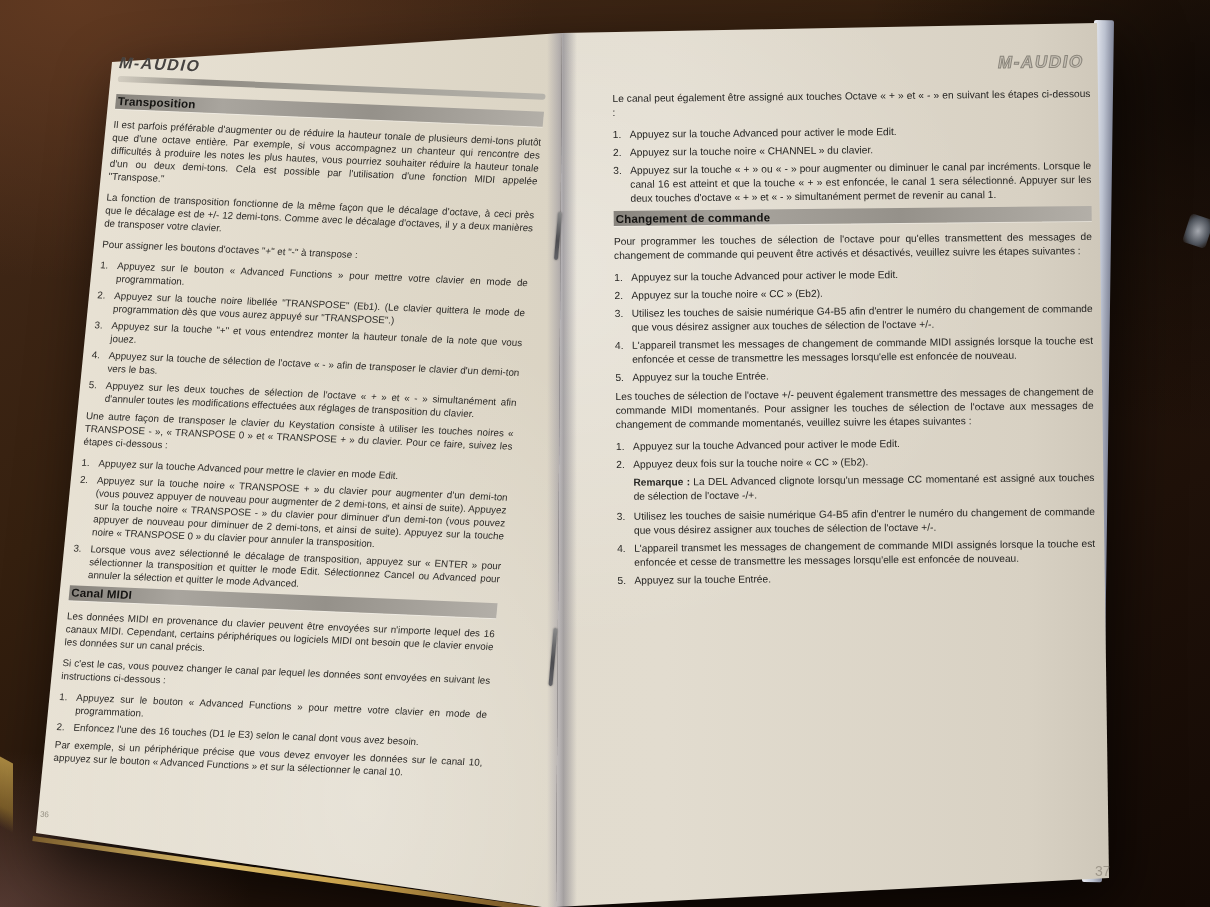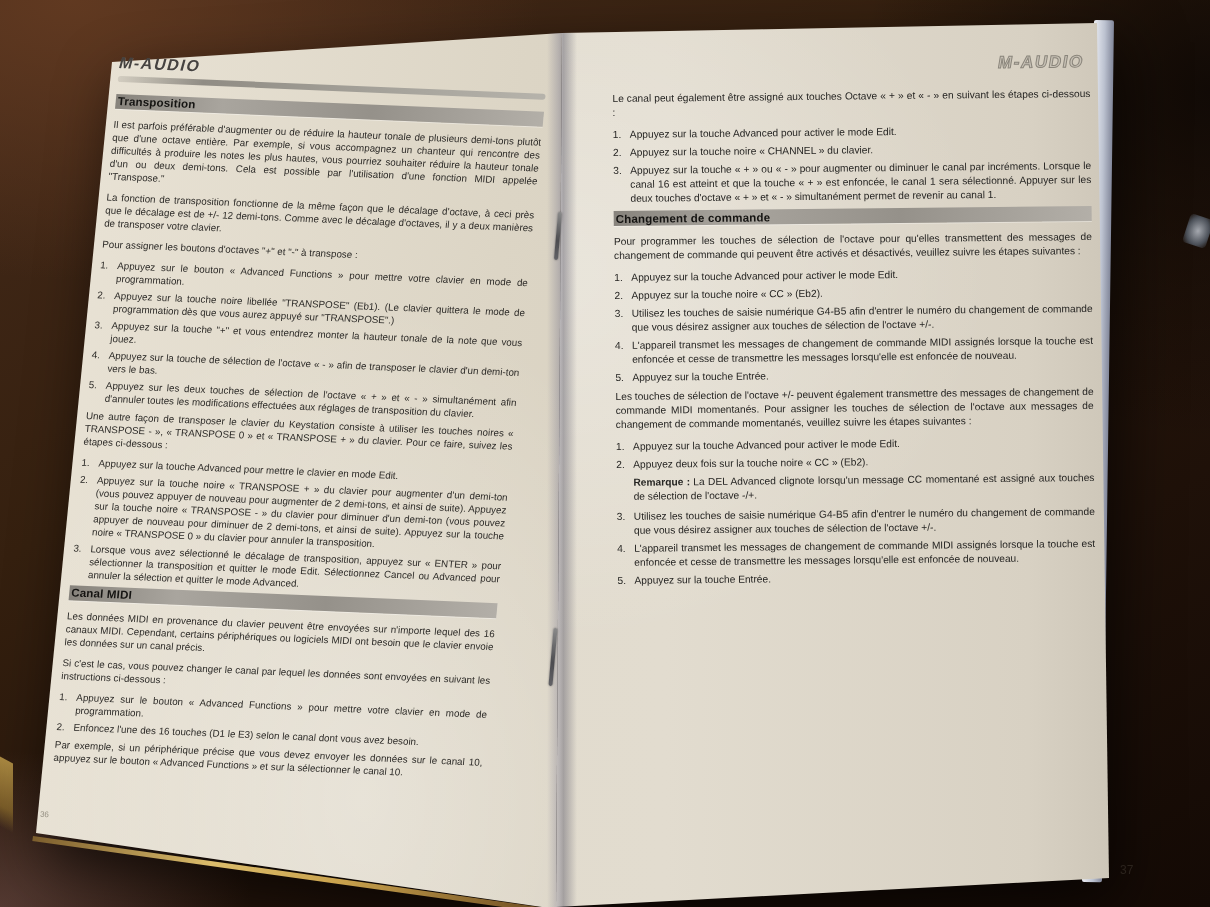--- a/index.html
+++ b/index.html
@@ -63,21 +63,21 @@
   .hbar span{font-weight:bold;font-size:11.5px;padding-left:2px;color:#151412;letter-spacing:.2px;}
   .p{text-align:justify;margin:0 0 8px 0;}
   .li{display:flex;margin:0 0 4px 0;}
   .num{flex:0 0 17px;}
   .lt{flex:1;text-align:justify;}
   .list{margin-bottom:5px;}
   .remark{margin:1px 0 6px 17px;text-align:justify;}
   .remark .rl{font-weight:bold;margin-right:3px;}
   .mt4{margin-top:4px;}
   .pn-left{position:absolute;left:40px;top:810px;font-size:8px;color:rgba(82,76,64,.55);transform:rotate(3deg);}
-  .pn-right{position:absolute;left:1120px;top:863px;font-size:12px;color:rgba(82,76,64,.4);}
+  .pn-right{position:absolute;left:1095px;top:863px;font-size:14px;color:rgba(82,76,64,.4);}
 </style>
 </head>
 <body>
 
 <div class="scene">
   <div class="gold-glint-left"></div>
   <div class="glint-right"></div>
 
   <div class="booklet">
     <div class="edge-right"></div>

